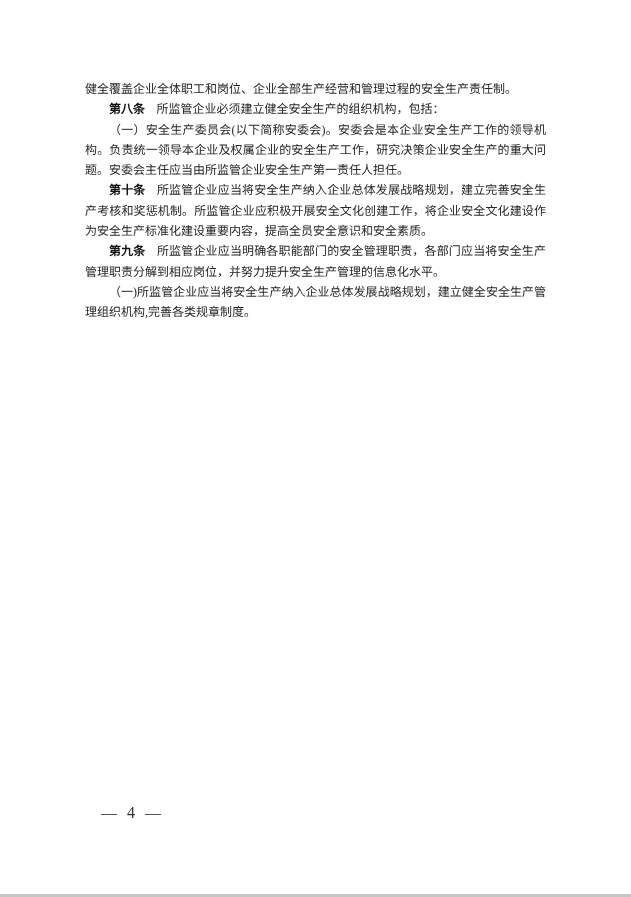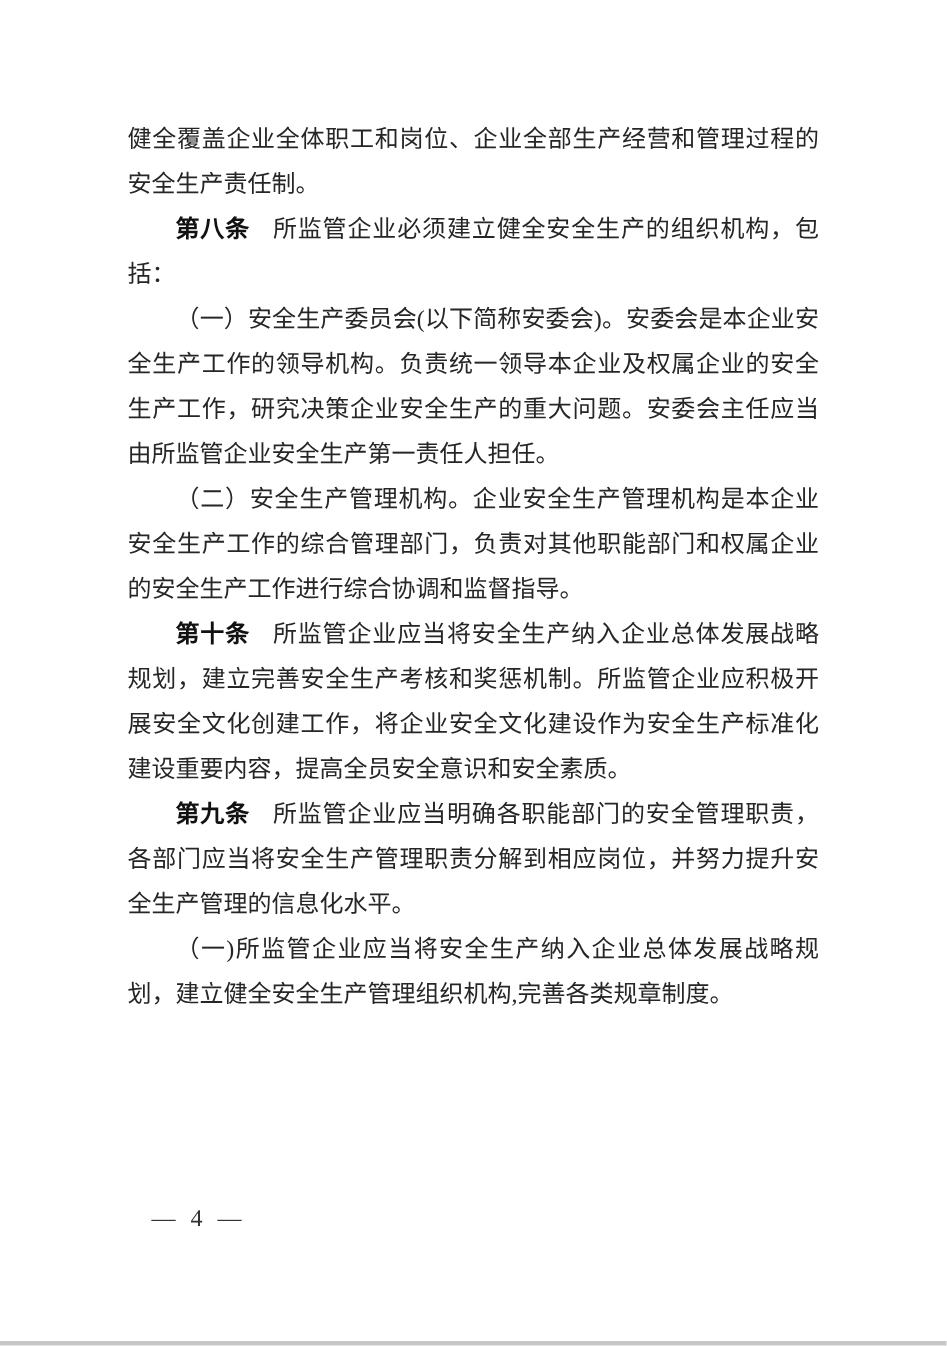--- a/index.html
+++ b/index.html
@@ -17,22 +17,22 @@
     overflow:hidden;
     font-family:"Liberation Serif","DejaVu Serif",serif;
   }
   .page{
     position:absolute;inset:0;
     background:var(--bg);
   }
   .content{
     position:absolute;
     left:85px;top:79px;width:461px;
-    font-size:16px;
-    line-height:30px;
+    font-size:12px;
+    line-height:20px;
     color:var(--ink);
     text-align:justify;
     text-justify:inter-character;
     word-break:break-all;
   }
   .para{margin:0;padding:0;}
   .para.indent{text-indent:2em;}
   .lead{
     font-weight:bold;
     color:var(--lead-ink);
@@ -56,20 +56,19 @@
   }
 </style>
 </head>
 <body>
 
 <div class="page">
   <div class="content" id="paragraphs">
       <p class="para">健全覆盖企业全体职工和岗位、企业全部生产经营和管理过程的安全生产责任制。</p>
       <p class="para indent"><b class="lead">第八条</b>所监管企业必须建立健全安全生产的组织机构，包括：</p>
       <p class="para indent">（一）安全生产委员会(以下简称安委会)。安委会是本企业安全生产工作的领导机构。负责统一领导本企业及权属企业的安全生产工作，研究决策企业安全生产的重大问题。安委会主任应当由所监管企业安全生产第一责任人担任。</p>
-      <p class="para indent">（二）安全生产管理机构。企业安全生产管理机构是本企业安全生产工作的综合管理部门，负责对其他职能部门和权属企业的安全生产工作进行综合协调和监督指导。</p>
       <p class="para indent"><b class="lead">第十条</b>所监管企业应当将安全生产纳入企业总体发展战略规划，建立完善安全生产考核和奖惩机制。所监管企业应积极开展安全文化创建工作，将企业安全文化建设作为安全生产标准化建设重要内容，提高全员安全意识和安全素质。</p>
       <p class="para indent"><b class="lead">第九条</b>所监管企业应当明确各职能部门的安全管理职责，各部门应当将安全生产管理职责分解到相应岗位，并努力提升安全生产管理的信息化水平。</p>
       <p class="para indent">（一)所监管企业应当将安全生产纳入企业总体发展战略规划，建立健全安全生产管理组织机构,完善各类规章制度。</p>
     </div>
   <div class="page-number">— 4 —</div>
   <div class="page-edge"></div>
 </div>
 
 </body></html>

